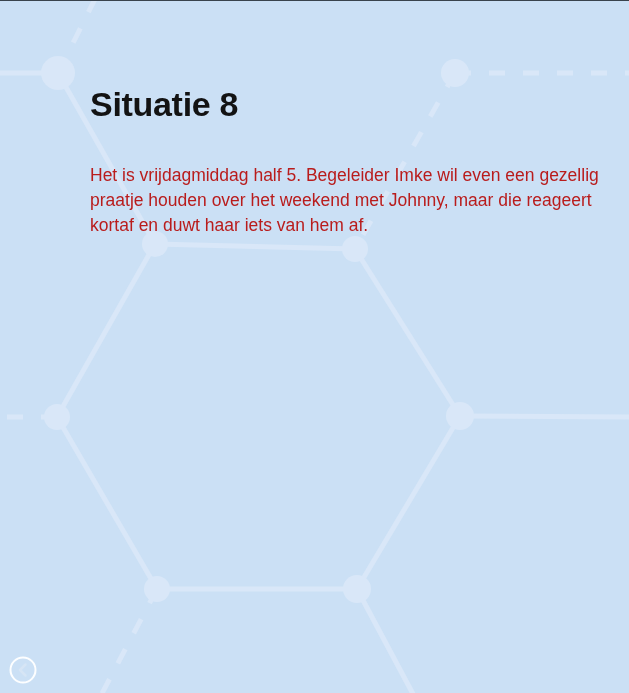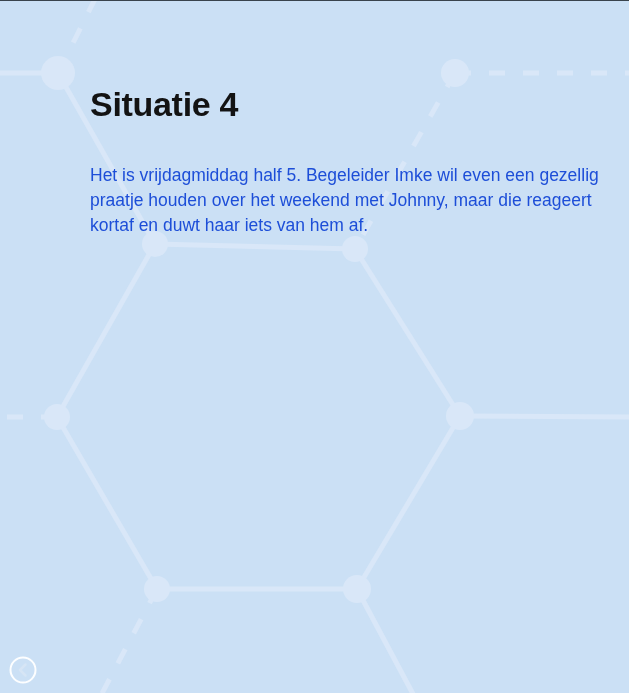--- a/index.html
+++ b/index.html
@@ -35,21 +35,21 @@
     font-size: 34px;
     line-height: 38px;
     font-weight: 700;
     letter-spacing: -0.3px;
     color: #131313;
   }
   .para {
     margin: 0 0 17px 0;
     font-size: 17.5px;
     line-height: 25px;
-    color: #1d4ed8;
+    color: #b91c1c;
     white-space: pre-line;
   }
   .back-button {
     position: absolute;
     left: 7px;
     top: 653px;
     width: 32px;
     height: 32px;
     padding: 0;
     border: none;
@@ -94,21 +94,21 @@
       <circle cx="155" cy="243" r="13"></circle>
       <circle cx="355" cy="248" r="13"></circle>
       <circle cx="57" cy="416" r="13"></circle>
       <circle cx="460" cy="415" r="14"></circle>
       <circle cx="157" cy="588" r="13"></circle>
       <circle cx="357" cy="588" r="14"></circle>
     </g>
   </svg>
 
   <div class="content">
-    <h1 class="title">Situatie 4</h1>
+    <h1 class="title">Situatie 8</h1>
     <p class="para">Het is vrijdagmiddag half 5. Begeleider Imke wil even een gezellig
 praatje houden over het weekend met Johnny, maar die reageert
 kortaf en duwt haar iets van hem af.</p>
   </div>
 
   <button class="back-button" type="button">
     <svg width="32" height="32" viewBox="0 0 32 32" xmlns="http://www.w3.org/2000/svg">
       <circle cx="16" cy="16" r="12.5" fill="none" stroke="#fdfeff" stroke-width="2"></circle>
       <polyline points="18.5,10.5 13,16 18.5,21.5" fill="none" stroke="#d6e5f5" stroke-width="2.5" stroke-linecap="round" stroke-linejoin="round"></polyline>
     </svg>

